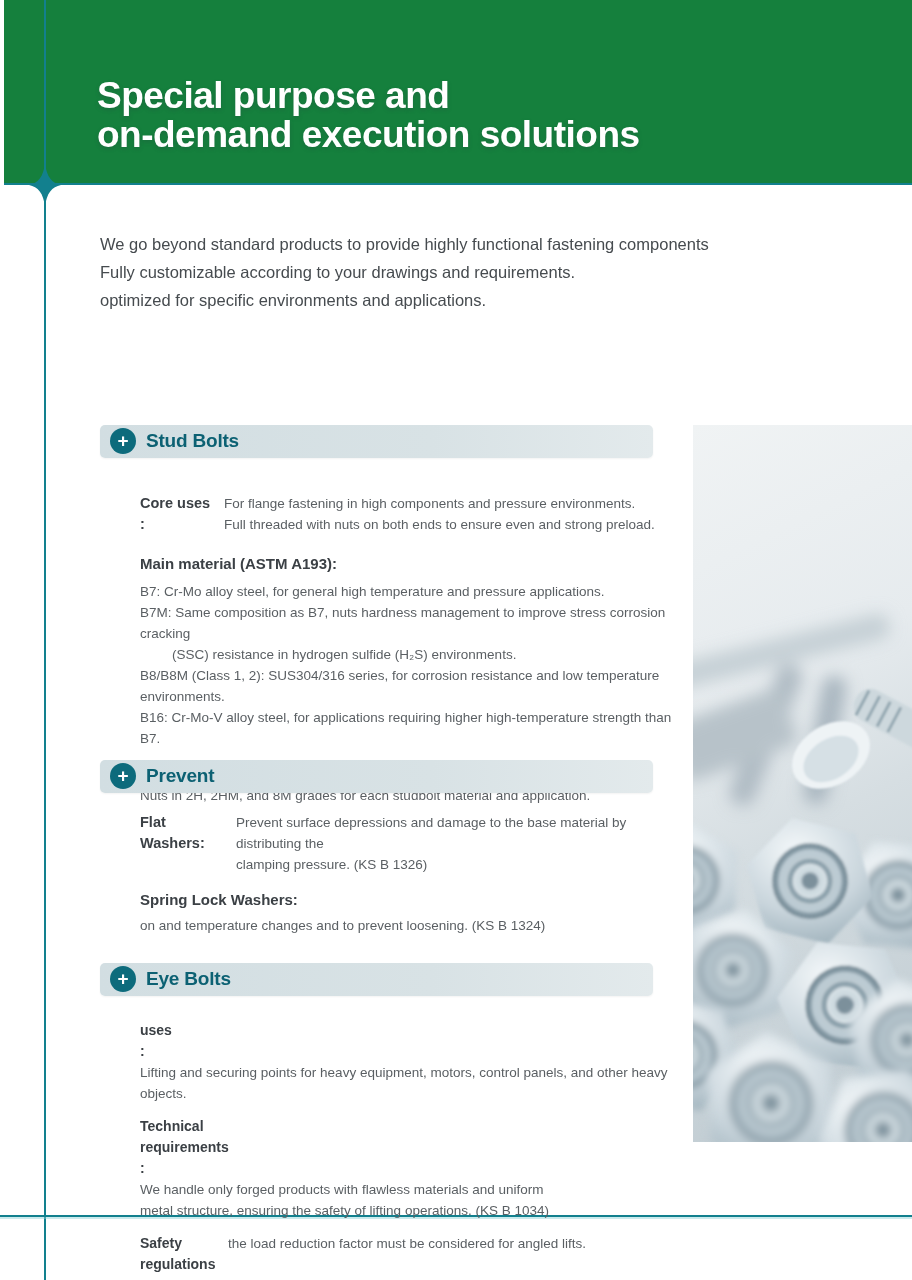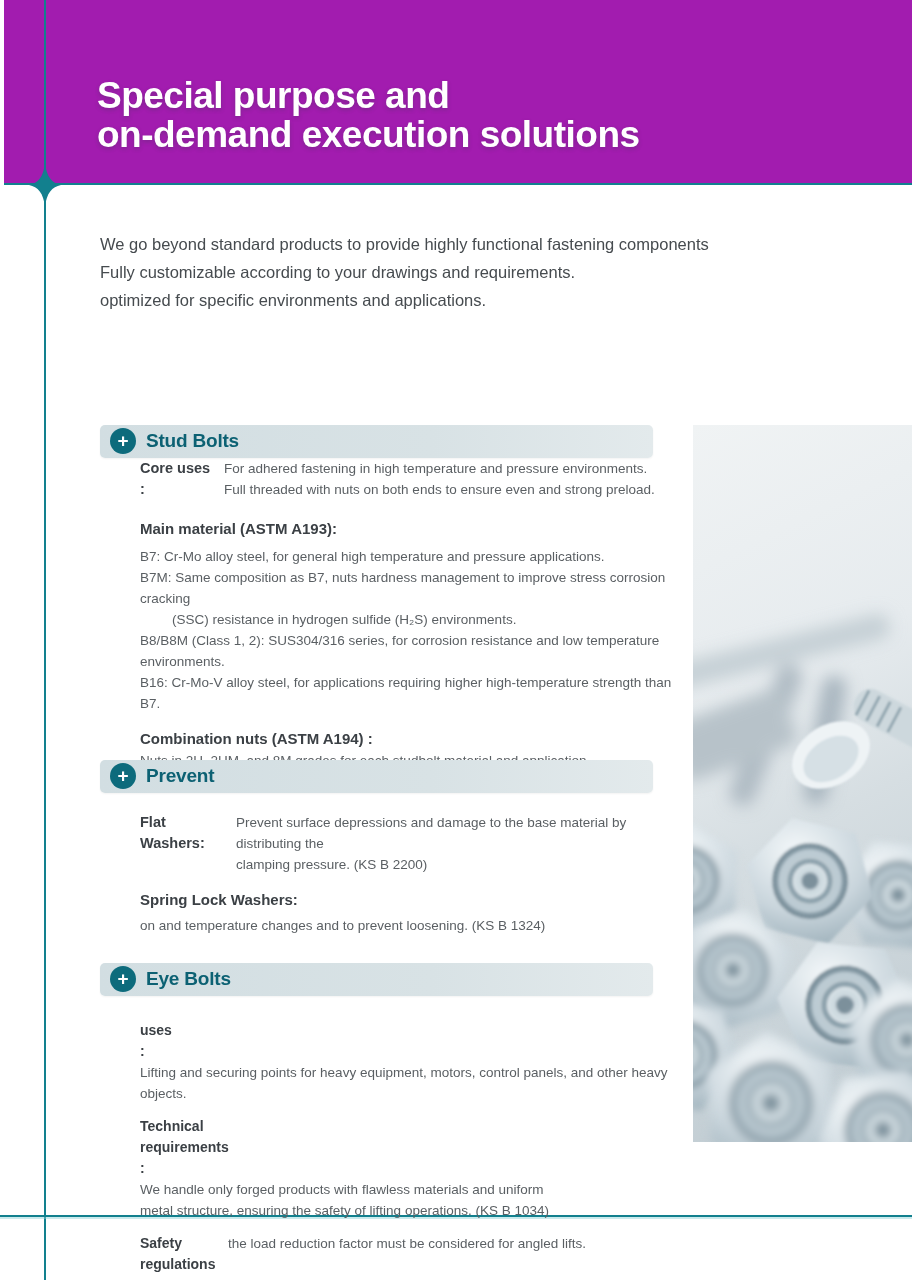--- a/index.html
+++ b/index.html
@@ -6,21 +6,21 @@
   html,body { background:#ffffff; }
   body { font-family:"Liberation Sans", sans-serif; }
   .page {
     position:relative; width:912px; height:1280px;
     background:#ffffff; overflow:hidden;
   }
 
   
   .header-band {
     position:absolute; left:4px; top:0; right:0; height:185px;
-    background:#a21caf;
+    background:#15803d;
     border-bottom:2px solid #12808E;
   }
   .page-title {
     position:absolute; left:93px; top:76px;
     color:#ffffff; font-size:37px; font-weight:700; line-height:39px;
     letter-spacing:-0.5px;
     text-shadow:0 2px 4px rgba(40,60,65,0.28);
   }
 
   
@@ -59,21 +59,21 @@
     background:#0D6B7C; color:#ffffff;
     font-size:19px; font-weight:700; line-height:25px; text-align:center;
   }
   .section-title {
     position:absolute; left:46px; top:5px;
     font-size:19px; font-weight:700; color:#0C6173; letter-spacing:-0.2px;
   }
 
   
   .content { position:absolute; left:140px; width:535px; color:#585d61; }
-  .content-stud   { top:458px; }
+  .content-stud   { top:493px; }
   .content-washer { top:812px; }
   .content-eye    { top:1020px; }
 
   .row { display:flex; align-items:flex-start; }
   .lbl {
     flex:none; font-weight:700; color:#3b4045; font-size:14px; line-height:21px;
     margin-right:8px;
   }
   .lbl-core   { width:76px; font-size:14.5px; }
   .lbl-flat   { width:88px; font-size:14.5px; }
@@ -127,21 +127,21 @@
 
   <div class="section-bar bar-stud">
     <span class="plus-circle">+</span>
     <span class="section-title">Stud Bolts</span>
   </div>
 
   <div class="content content-stud">
     <div class="row mb18">
       <span class="lbl lbl-core">Core uses :</span>
       <span class="desc">
-        <div>For adhered fastening in high temperature and pressure environments.</div>
+        <div>For flange fastening in high components and pressure environments.</div>
         <div>Full threaded with nuts on both ends to ensure even and strong preload.</div>
       </span>
     </div>
     <div class="heading mb6">Main material (ASTM A193):</div>
     <div class="lines mb14">
       <div>B7: Cr-Mo alloy steel, for general high temperature and pressure applications.</div>
       <div>B7M: Same composition as B7, nuts hardness management to improve stress corrosion cracking</div>
       <div class="indent">(SSC) resistance in hydrogen sulfide (H₂S) environments.</div>
       <div>B8/B8M (Class 1, 2): SUS304/316 series, for corrosion resistance and low temperature environments.</div>
       <div>B16: Cr-Mo-V alloy steel, for applications requiring higher high-temperature strength than B7.</div>
@@ -155,21 +155,21 @@
   <div class="section-bar bar-washer">
     <span class="plus-circle">+</span>
     <span class="section-title">Prevent</span>
   </div>
 
   <div class="content content-washer">
     <div class="row mb14">
       <span class="lbl lbl-flat">Flat Washers:</span>
       <span class="desc">
         <div>Prevent surface depressions and damage to the base material by distributing the</div>
-        <div>clamping pressure. (KS B 2200)</div>
+        <div>clamping pressure. (KS B 1326)</div>
       </span>
     </div>
     <div class="heading mb4">Spring Lock Washers:</div>
     <div class="lines">
       <div>on and temperature changes and to prevent loosening. (KS B 1324)</div>
     </div>
   </div>
 
   <div class="section-bar bar-eye">
     <span class="plus-circle">+</span>

